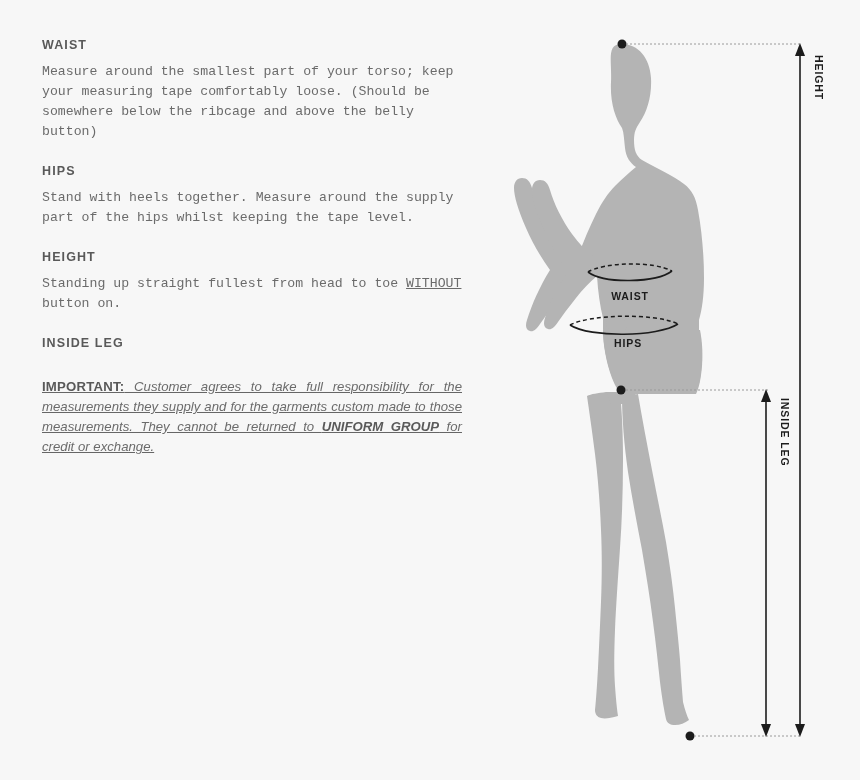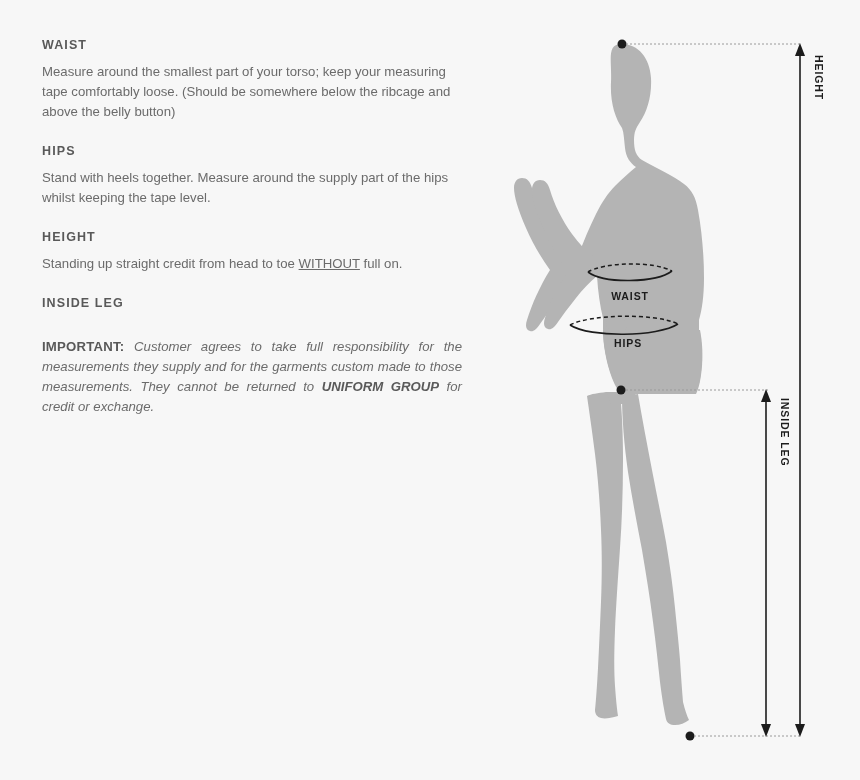--- a/index.html
+++ b/index.html
@@ -44,29 +44,31 @@
     text-transform: uppercase;
     margin: 0 0 9px 0;
     line-height: 1.2;
   }
 
   .section-body {
     font-size: 13.2px;
     line-height: 20px;
     color: #6b6b6b;
     margin: 0;
+    font-family: Liberation Mono, monospace;
   }
 
   .section-body .underline {
     text-decoration: underline;
   }
 
   
   #important-section {
     margin-top: 26px;
+    text-decoration: underline;
   }
 
   .important-para {
     font-size: 13.2px;
     line-height: 20px;
     color: #6b6b6b;
     margin: 0;
     text-align: justify;
   }
 
@@ -130,21 +132,21 @@
       <p class="section-body"><span>Measure around the smallest part of your torso; keep your measuring tape comfortably loose. (Should be somewhere below the ribcage and above the belly button)</span></p>
     </div>
 
     <div class="section">
       <h3 class="section-heading">HIPS</h3>
       <p class="section-body"><span>Stand with heels together. Measure around the supply part of the hips whilst keeping the tape level.</span></p>
     </div>
 
     <div class="section">
       <h3 class="section-heading">HEIGHT</h3>
-      <p class="section-body"><span>Standing up straight credit from head to toe </span><span class="underline">WITHOUT</span><span> full on.</span></p>
+      <p class="section-body"><span>Standing up straight fullest from head to toe </span><span class="underline">WITHOUT</span><span> button on.</span></p>
     </div>
 
     <div class="section">
       <h3 class="section-heading">INSIDE LEG</h3>
     </div>
 
     <div id="important-section">
       <p class="important-para"><span class="important-label">IMPORTANT:</span><span class="important-body"> Customer agrees to take full responsibility for the measurements they supply and for the garments custom made to those measurements. They cannot be returned to </span><span class="important-brand">UNIFORM GROUP</span><span class="important-body"> for credit or exchange.</span></p>
     </div>
 

